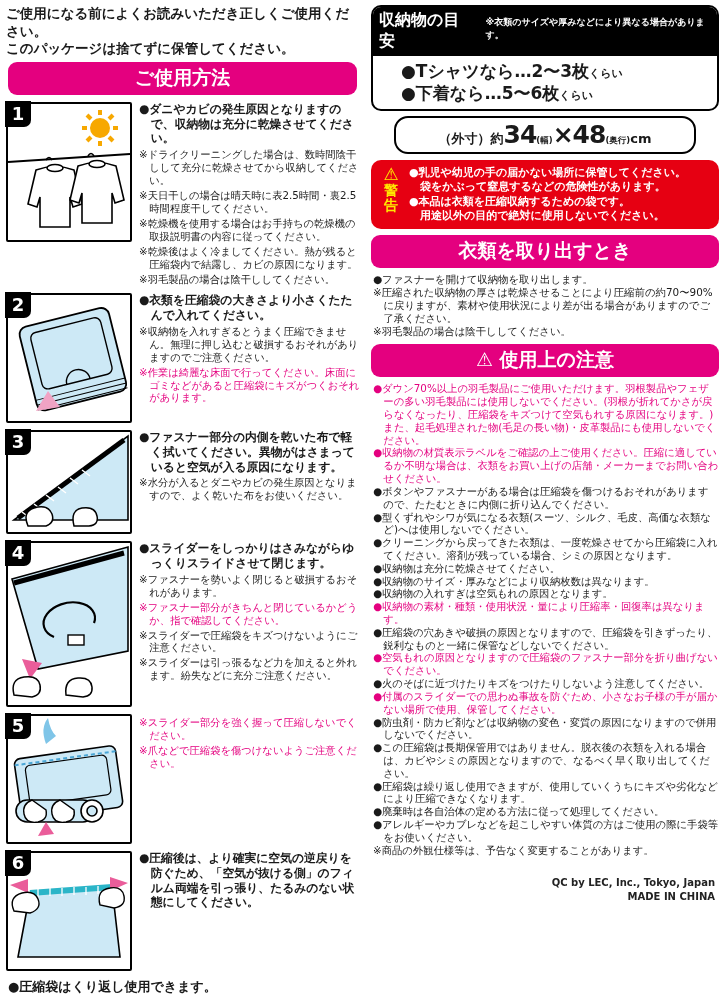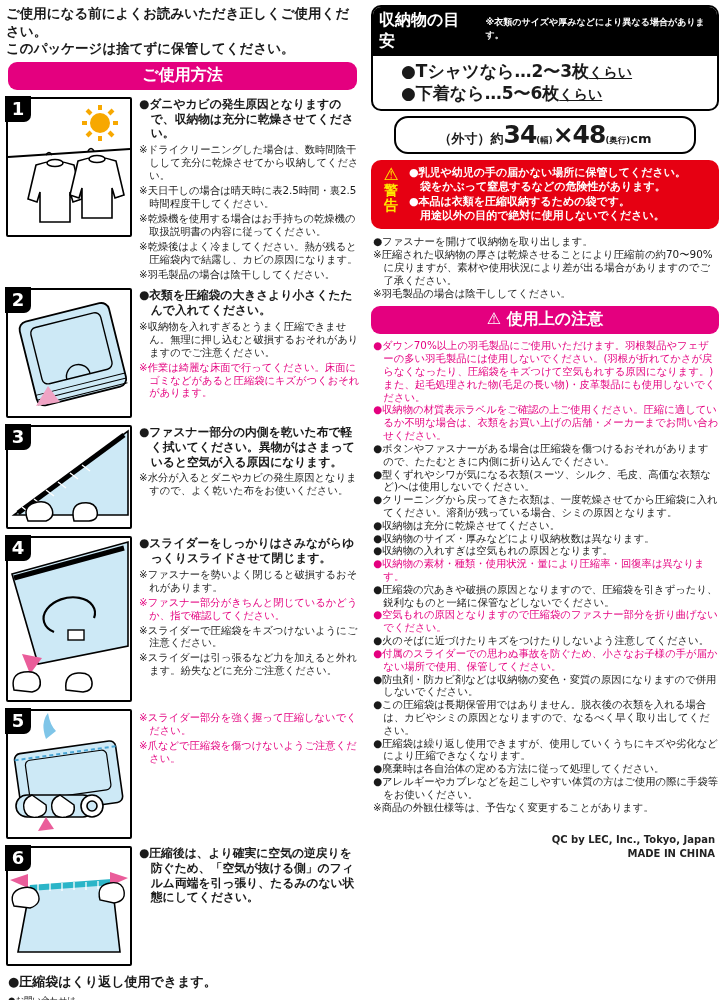--- a/index.html
+++ b/index.html
@@ -5,42 +5,42 @@
   * { margin:0; padding:0; box-sizing:border-box; }
   html,body { width:725px; height:1000px; background:#fff; overflow:hidden;
     font-family:"DejaVu Sans","Liberation Sans",sans-serif; color:#1a1a1a; }
   .page { width:725px; height:1000px; padding:5px 6px 4px 6px; display:flex; flex-direction:column; }
   .cols { display:flex; gap:10px; flex:1; }
   .col-left { width:355px; flex:none; }
   .col-right { flex:1; min-width:0; }
 
   
   .intro { font-weight:bold; font-size:13.5px; line-height:1.3; margin-bottom:4px; }
-  .hdr-magenta { background:#E4007F; color:#fff; font-weight:bold; font-size:16px;
+  .hdr-magenta { background:#E4007F; color:#fff; font-weight:bold; font-size:19px;
     text-align:center; border-radius:9px; padding:3px 0 4px; margin:2px 4px 7px 2px; }
   .step { display:flex; gap:7px; margin-bottom:7px; }
   .fig { position:relative; width:126px; flex:none; }
   .frame { border:2px solid #000; background:#fff; border-radius:2px; overflow:hidden; }
   .badge { position:absolute; top:-1px; left:-1px; width:26px; height:26px; background:#000;
     color:#fff; font-weight:bold; font-size:18px; display:flex; align-items:center;
     justify-content:center; border-radius:0 0 7px 0; z-index:2; }
   .stxt { flex:1; min-width:0; }
   .main-pt { font-weight:bold; font-size:11.8px; line-height:1.26; text-indent:-1em; padding-left:1em; }
   .note { font-size:10.3px; line-height:1.26; text-indent:-1em; padding-left:1em; margin-top:2px; }
   .pink { color:#E4007F; }
   .reuse { font-weight:bold; font-size:13px; margin:4px 0 0 2px; }
 
   
   .cap-box { border:2px solid #000; border-radius:10px; overflow:hidden; margin-bottom:5px; }
   .cap-head { background:#000; color:#fff; display:flex; align-items:baseline; gap:15px; padding:3px 6px 4px; }
   .cap-title { font-weight:bold; font-size:16px; }
   .cap-note { font-size:9px; font-weight:bold; }
   .cap-body { padding:4px 10px 5px 28px; }
   .cap-item { font-weight:bold; font-size:17px; line-height:1.3; }
-  .cap-item .suf { font-size:14px;text-decoration:underline; }
+  .cap-item .suf { font-size:11px; }
   .dim-box { border:2px solid #000; border-radius:14px; width:302px; margin:0 auto 6px;
     text-align:center; padding:2px 0 3px; font-weight:bold; font-size:13px; white-space:nowrap; }
   .dim-box .big { font-size:25px; letter-spacing:-1px; }
   .dim-box .tiny { font-size:8.5px; }
   .warn-box { background:#E60012; border-radius:10px; display:flex; gap:5px; padding:6px 6px 6px 7px; margin-bottom:6px; }
   .warn-label { width:26px; flex:none; display:flex; flex-direction:column; align-items:center; color:#FFE600; }
   .warn-label .tri { font-size:17px; line-height:1; }
   .warn-label .wchar { font-weight:bold; font-size:14px; line-height:1.05; }
   .warn-body { color:#fff; font-size:11px; line-height:1.3; font-weight:bold; }
   .warn-main { text-indent:-1em; padding-left:1em; }
@@ -260,20 +260,21 @@
           <div class="wchar">告</div>
         </div>
         <div class="warn-body">
           <div class="warn-main">●乳児や幼児の手の届かない場所に保管してください。</div>
           <div class="warn-sub">袋をかぶって窒息するなどの危険性があります。</div>
           <div class="warn-main">●本品は衣類を圧縮収納するための袋です。</div>
           <div class="warn-sub">用途以外の目的で絶対に使用しないでください。</div>
         </div>
       </div>
 
+      <div class="hdr-magenta" style="margin:0 0 5px;">衣類を取り出すとき</div>
       <div class="rtext">
         <div class="ln">●ファスナーを開けて収納物を取り出します。</div>
         <div class="ln">※圧縮された収納物の厚さは乾燥させることにより圧縮前の約70〜90%に戻りますが、素材や使用状況により差が出る場合がありますのでご了承ください。</div>
         <div class="ln">※羽毛製品の場合は陰干ししてください。</div>
       </div>
 
       <div class="hdr-magenta" style="margin:0 0 5px;">⚠ 使用上の注意</div>
       <ul class="plist">
         <li class="pink">●ダウン70%以上の羽毛製品にご使用いただけます。羽根製品やフェザーの多い羽毛製品には使用しないでください。(羽根が折れてかさが戻らなくなったり、圧縮袋をキズつけて空気もれする原因になります。)また、起毛処理された物(毛足の長い物)・皮革製品にも使用しないでください。</li>
         <li class="pink">●収納物の材質表示ラベルをご確認の上ご使用ください。圧縮に適しているか不明な場合は、衣類をお買い上げの店舗・メーカーまでお問い合わせください。</li>

